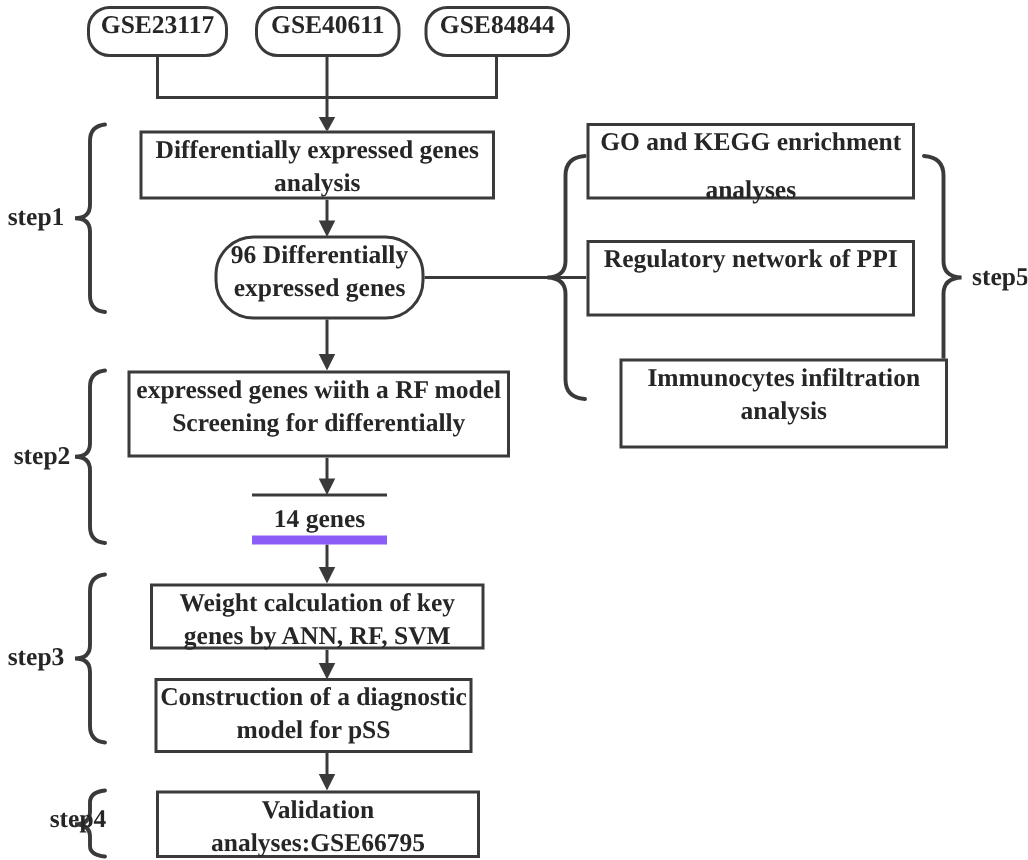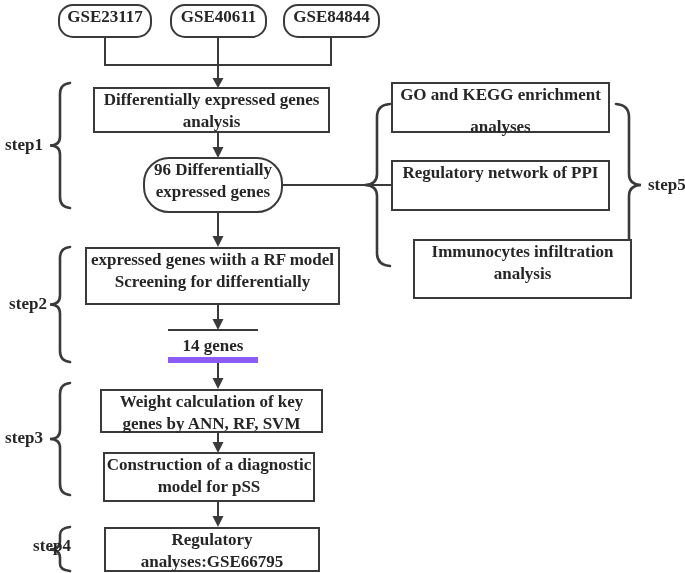--- a/index.html
+++ b/index.html
@@ -143,21 +143,21 @@
     <div class="bl">Weight calculation of key</div>
     <div class="bl">genes by ANN, RF, SVM</div>
   </div>
 
   <div class="node rect" style="left:103px; top:452px; width:212px; height:50px;">
     <div class="bl">Construction of a diagnostic</div>
     <div class="bl">model for pSS</div>
   </div>
 
   <div class="node rect" style="left:104px; top:527px; width:216px; height:45px;">
-    <div class="bl">Regulatory</div>
+    <div class="bl">Validation</div>
     <div class="bl">analyses:GSE66795</div>
   </div>
 
   <div class="node rect" style="left:391px; top:82px; width:219px; height:51px;gap:10px;">
     <div class="bl">GO and KEGG enrichment</div>
     <div class="bl">analyses</div>
   </div>
 
   <div class="node rect" style="left:391px; top:160px; width:219px; height:51px;">
     <div class="bl">Regulatory network of PPI</div>

